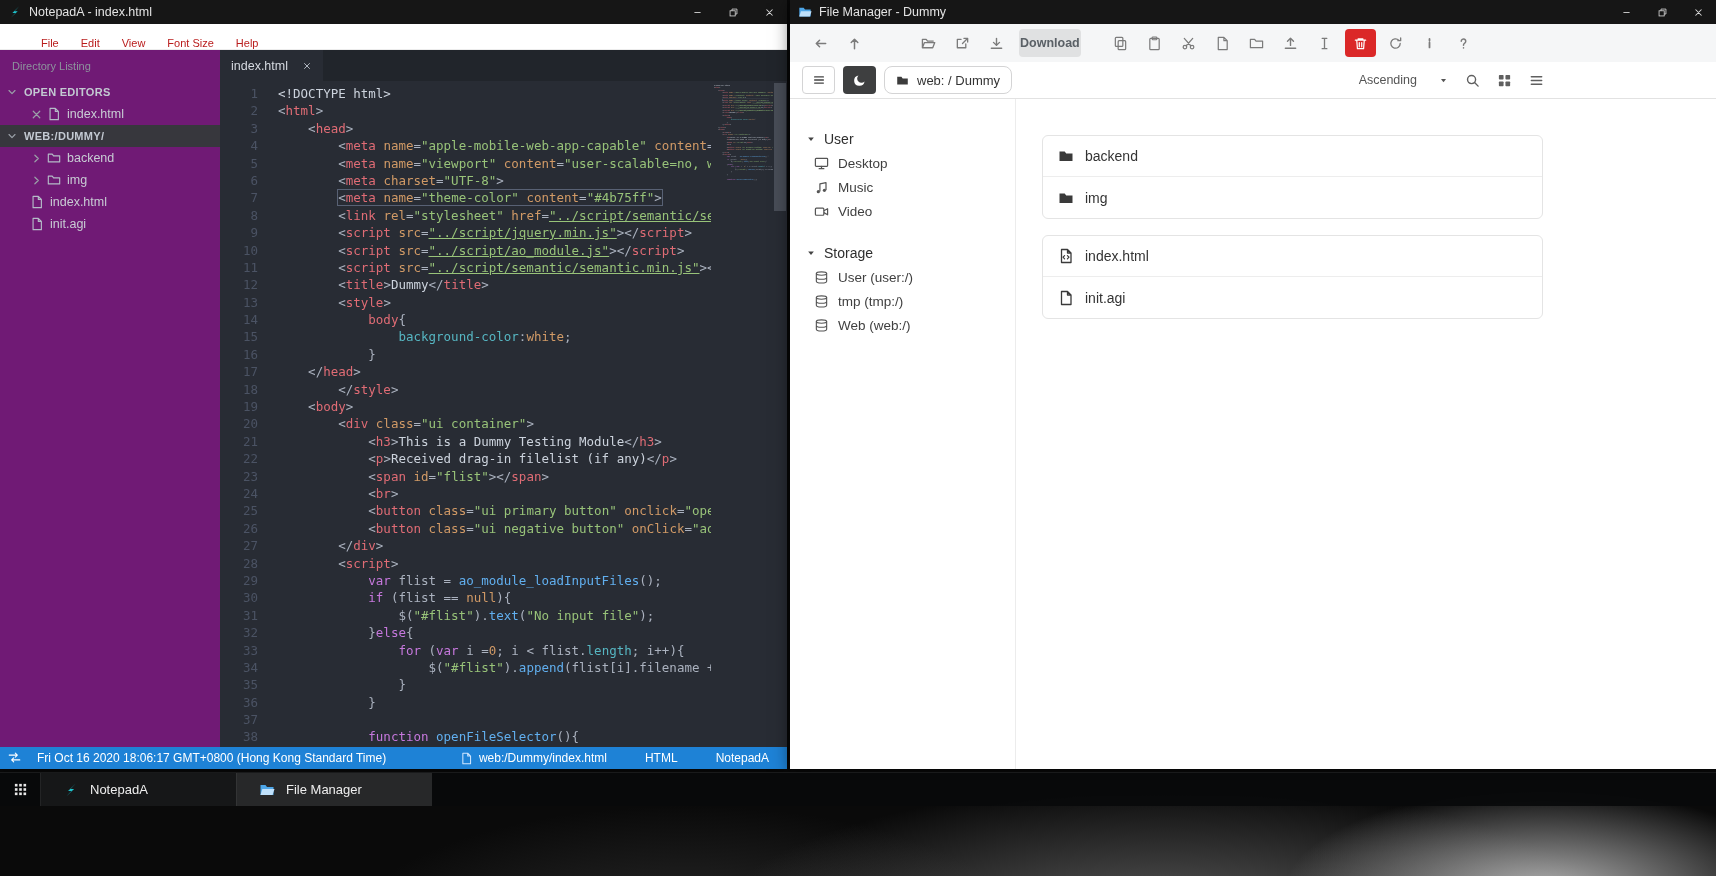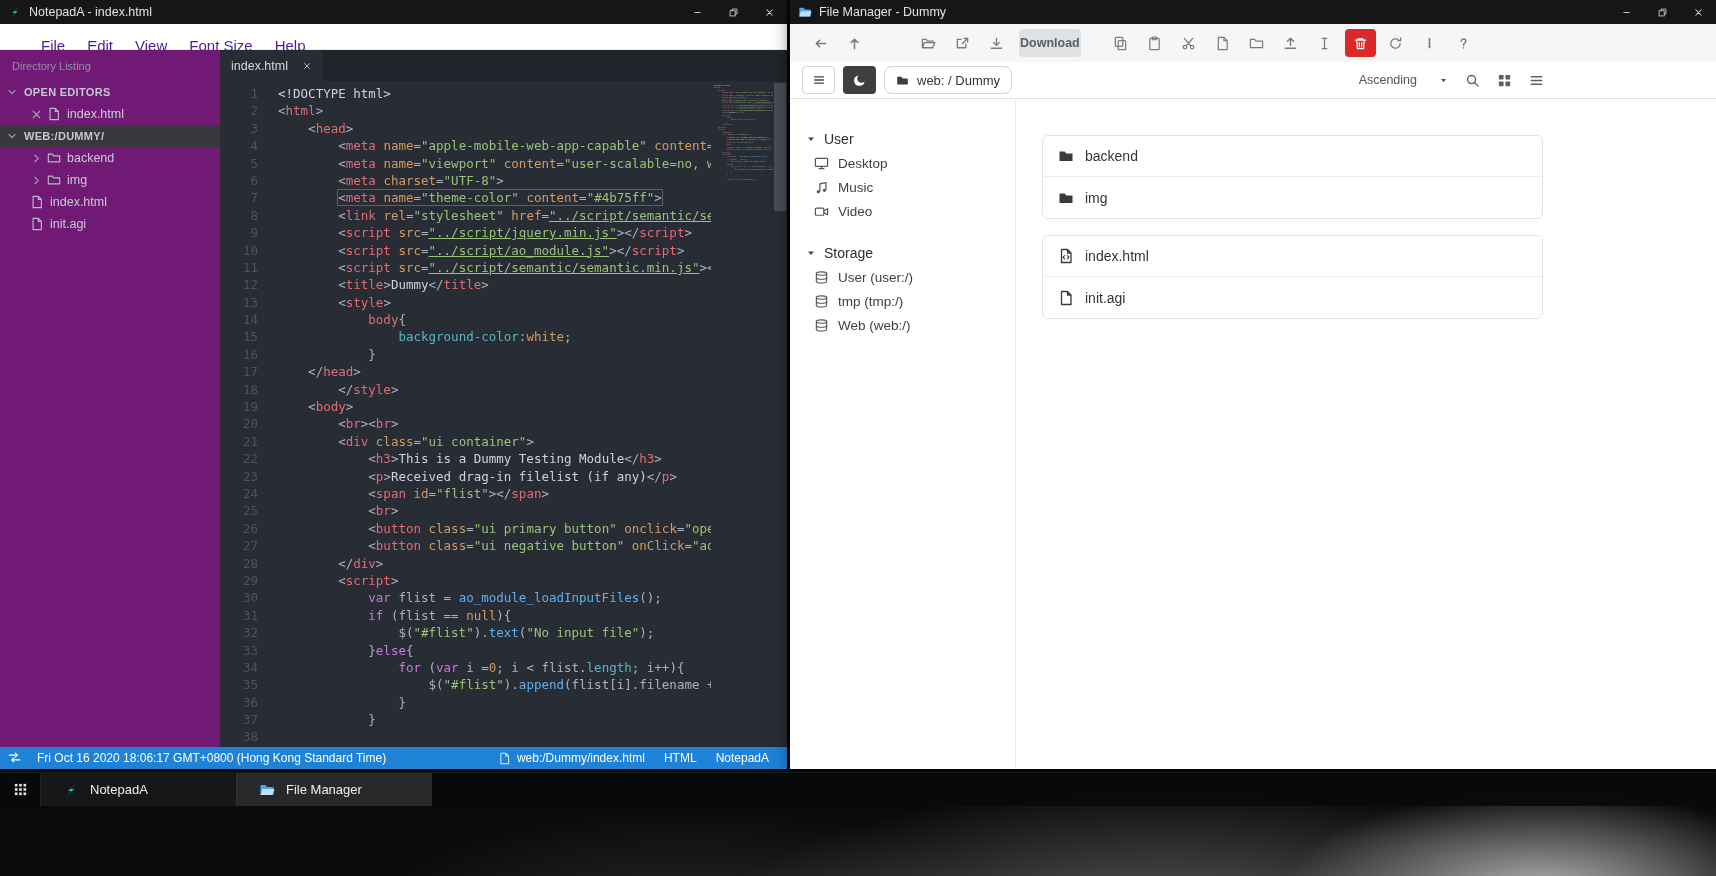--- a/index.html
+++ b/index.html
@@ -17,21 +17,21 @@
 .win.np{left:0;width:787px;height:769px;background:#282c34}
 .win.fm{left:790px;width:926px;height:769px;background:#fff}
 .titlebar{height:24px;background:#161616;display:flex;align-items:center;color:#e3e3e3;font-size:12.5px;flex:0 0 auto}
 .titlebar .tlogo{width:14px;height:14px;margin:0 7px 0 8px}
 .wincontrols{margin-left:auto;display:flex;height:100%}
 .wincontrols button{width:36px;height:100%;border:0;background:transparent;color:#d8d8d8;display:flex;align-items:center;justify-content:center;cursor:pointer}
 .wincontrols svg{width:11px;height:11px}
 
 
 .menubar{height:26px;background:#ffffff;border-bottom:1px solid #ececec;display:flex;align-items:center;padding-left:30px;flex:0 0 auto}
-.menubar button{border:0;background:none;font-size:15px;color:#4c1d95;padding:16px 11px;height:100%;cursor:pointer}
+.menubar button{border:0;background:none;font-size:11px;color:#b91c1c;padding:16px 11px;height:100%;cursor:pointer}
 .np-main{flex:1;display:flex;min-height:0}
 .np-sidebar{width:220px;flex:0 0 auto;background:#701a75;color:#c8ccd4;font-size:12.5px;overflow:hidden}
 .dirlab{color:#8d949d;font-size:11px;padding:10px 0 9px 12px}
 .tree-head{display:flex;align-items:center;height:22px;padding-left:6px;font-size:11px;font-weight:600;letter-spacing:.3px;color:#c3c9d2;cursor:pointer}
 .tree-head.sel{background:#37373d}
 .tree-head .pre{width:12px;height:12px;margin-right:6px;color:#9aa0a8;flex:0 0 auto}
 .tree-item{display:flex;align-items:center;height:22px;padding-left:30px;color:#c8ccd4;cursor:pointer}
 .tree-item .pre{width:13px;height:13px;margin-right:4px;color:#9aa0a8;flex:0 0 auto}
 .tree-item .typ{width:14px;height:14px;margin-right:6px;color:#b4bcc8;flex:0 0 auto}
 .np-editor{flex:1;display:flex;flex-direction:column;min-width:0}
@@ -46,21 +46,21 @@
 .curbox{box-shadow:0 0 0 1px #586174}
 .tk-p{color:#abb2bf}.tk-w{color:#ccd3dd}.tk-t{color:#e06c75}.tk-a{color:#d19a66}
 .tk-s{color:#98c379}.tk-su{color:#98c379;text-decoration:underline}
 .tk-k{color:#c678dd}.tk-f{color:#61afef}.tk-n{color:#d19a66}.tk-c{color:#56b6c2}
 .minimap{width:62px;flex:0 0 auto;position:relative;overflow:hidden;opacity:.9}
 .mmclone{position:absolute;top:3px;left:3px;width:4000px;transform:scale(.142);transform-origin:0 0;white-space:pre}
 .vscroll{width:14px;flex:0 0 auto;position:relative}
 .vscroll .thumb{position:absolute;top:2px;left:1px;width:12px;height:128px;background:rgba(125,132,145,.38)}
 .statusbar{height:22px;background:#1e82d6;color:#fff;display:flex;align-items:center;font-size:12px;padding:0 18px 0 8px;flex:0 0 auto}
 .sb-left{display:flex;align-items:flex-start;gap:16px}
-.sb-right{margin-left:auto;display:flex;align-items:center;gap:19px}
+.sb-right{margin-left:auto;display:flex;align-items:center;gap:38px}
 .sb-file{display:flex;align-items:center;gap:6px}
 .sbi{width:13px;height:13px}
 .sbi.doc{color:#cfe6ff}
 
 
 .fm-toolbar{height:38px;background:#f5f6f7;display:flex;align-items:center;padding:0 14px;flex:0 0 auto}
 .tbtn{width:33px;height:30px;border:0;background:transparent;color:#7b7b7b;display:flex;align-items:center;justify-content:center;border-radius:4px;margin-right:1px;cursor:pointer}
 .tbtn svg{width:15px;height:15px}
 .tbtn.danger{background:#db2828;color:#fff;height:28px;width:31px;margin:0 3px}
 .btn-label{height:28px;padding:0 1px;border:0;border-radius:4px;background:#e0e1e2;color:#5a6066;font-weight:700;font-size:12.5px;margin:0 5px;cursor:pointer}
@@ -397,21 +397,20 @@
               <div class="cl"><span class="tk-p">        &lt;</span><span class="tk-t">script</span><span class="tk-p"> </span><span class="tk-a">src</span><span class="tk-p">=</span><span class="tk-su">"../script/ao_module.js"</span><span class="tk-p">&gt;&lt;/</span><span class="tk-t">script</span><span class="tk-p">&gt;</span></div>
               <div class="cl"><span class="tk-p">        &lt;</span><span class="tk-t">script</span><span class="tk-p"> </span><span class="tk-a">src</span><span class="tk-p">=</span><span class="tk-su">"../script/semantic/semantic.min.js"</span><span class="tk-p">&gt;&lt;/</span></div>
               <div class="cl"><span class="tk-p">        &lt;</span><span class="tk-t">title</span><span class="tk-p">&gt;</span><span class="tk-w">Dummy</span><span class="tk-p">&lt;/</span><span class="tk-t">title</span><span class="tk-p">&gt;</span></div>
               <div class="cl"><span class="tk-p">        &lt;</span><span class="tk-t">style</span><span class="tk-p">&gt;</span></div>
               <div class="cl"><span class="tk-p">            </span><span class="tk-t">body</span><span class="tk-p">{</span></div>
               <div class="cl"><span class="tk-p">                </span><span class="tk-c">background-color</span><span class="tk-p">:</span><span class="tk-n">white</span><span class="tk-p">;</span></div>
               <div class="cl"><span class="tk-p">            }</span></div>
               <div class="cl"><span class="tk-p">    &lt;/</span><span class="tk-t">head</span><span class="tk-p">&gt;</span></div>
               <div class="cl"><span class="tk-p">        &lt;/</span><span class="tk-t">style</span><span class="tk-p">&gt;</span></div>
               <div class="cl"><span class="tk-p">    &lt;</span><span class="tk-t">body</span><span class="tk-p">&gt;</span></div>
-              <div class="cl"><span class="tk-p">        &lt;</span><span class="tk-t">br</span><span class="tk-p">&gt;&lt;</span><span class="tk-t">br</span><span class="tk-p">&gt;</span></div>
               <div class="cl"><span class="tk-p">        &lt;</span><span class="tk-t">div</span><span class="tk-p"> </span><span class="tk-a">class</span><span class="tk-p">=</span><span class="tk-s">"ui container"</span><span class="tk-p">&gt;</span></div>
               <div class="cl"><span class="tk-p">            &lt;</span><span class="tk-t">h3</span><span class="tk-p">&gt;</span><span class="tk-w">This is a Dummy Testing Module</span><span class="tk-p">&lt;/</span><span class="tk-t">h3</span><span class="tk-p">&gt;</span></div>
               <div class="cl"><span class="tk-p">            &lt;</span><span class="tk-t">p</span><span class="tk-p">&gt;</span><span class="tk-w">Received drag-in filelist (if any)</span><span class="tk-p">&lt;/</span><span class="tk-t">p</span><span class="tk-p">&gt;</span></div>
               <div class="cl"><span class="tk-p">            &lt;</span><span class="tk-t">span</span><span class="tk-p"> </span><span class="tk-a">id</span><span class="tk-p">=</span><span class="tk-s">"flist"</span><span class="tk-p">&gt;&lt;/</span><span class="tk-t">span</span><span class="tk-p">&gt;</span></div>
               <div class="cl"><span class="tk-p">            &lt;</span><span class="tk-t">br</span><span class="tk-p">&gt;</span></div>
               <div class="cl"><span class="tk-p">            &lt;</span><span class="tk-t">button</span><span class="tk-p"> </span><span class="tk-a">class</span><span class="tk-p">=</span><span class="tk-s">"ui primary button"</span><span class="tk-p"> </span><span class="tk-a">onclick</span><span class="tk-p">=</span><span class="tk-s">"openFileSelector();"</span></div>
               <div class="cl"><span class="tk-p">            &lt;</span><span class="tk-t">button</span><span class="tk-p"> </span><span class="tk-a">class</span><span class="tk-p">=</span><span class="tk-s">"ui negative button"</span><span class="tk-p"> </span><span class="tk-a">onClick</span><span class="tk-p">=</span><span class="tk-s">"ao_module_close();"</span></div>
               <div class="cl"><span class="tk-p">        &lt;/</span><span class="tk-t">div</span><span class="tk-p">&gt;</span></div>
               <div class="cl"><span class="tk-p">        &lt;</span><span class="tk-t">script</span><span class="tk-p">&gt;</span></div>
               <div class="cl"><span class="tk-p">            </span><span class="tk-k">var</span><span class="tk-p"> flist = </span><span class="tk-f">ao_module_loadInputFiles</span><span class="tk-p">();</span></div>

